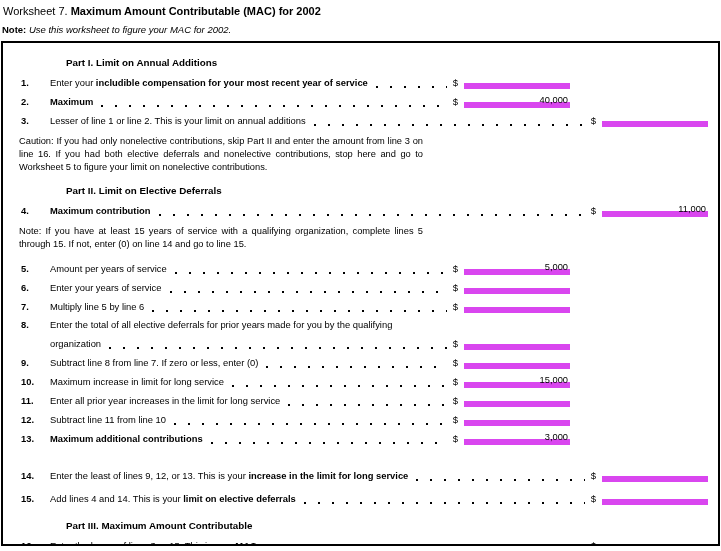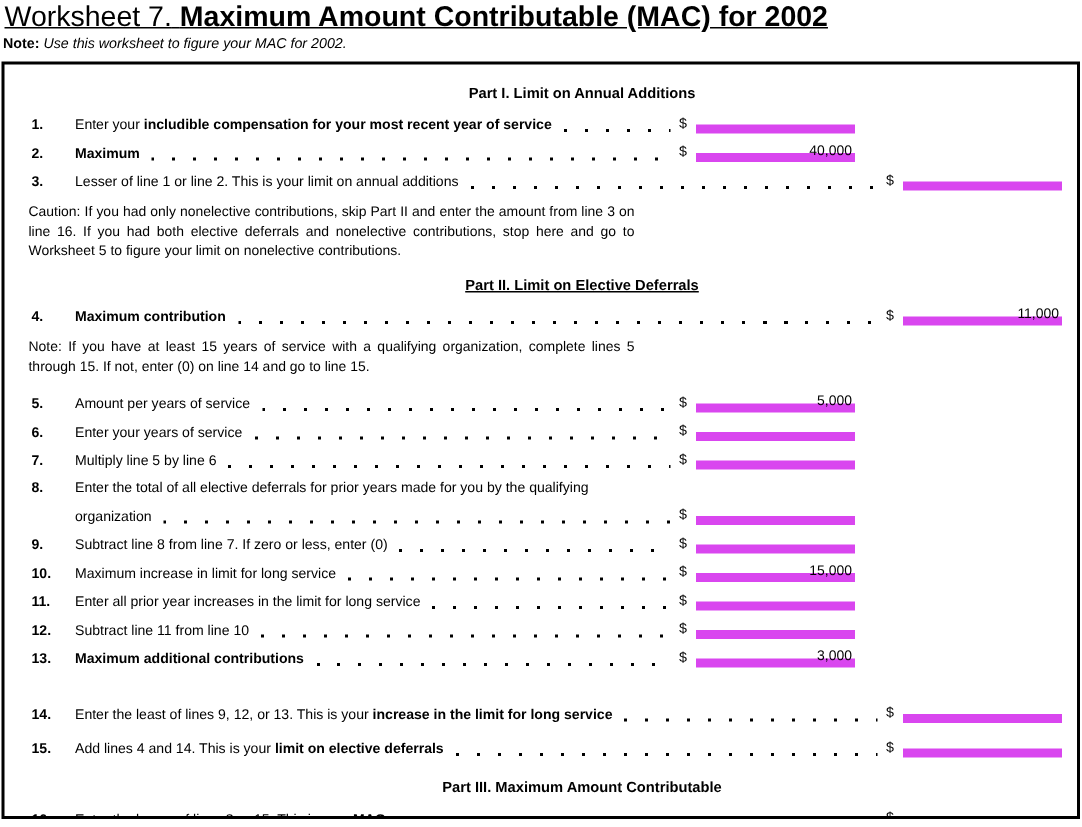--- a/index.html
+++ b/index.html
@@ -1,30 +1,30 @@
 <!DOCTYPE html>
 <html><head>
 <meta charset="utf-8">
 <style>
   html,body{margin:0;padding:0;}
   body{
     width:721px;height:551px;background:#ffffff;color:#000000;
     font-family:"Liberation Sans",sans-serif;position:relative;overflow:hidden;
   }
-  .title{padding:4px 0 0 3px;font-size:19px;line-height:15px;text-decoration:underline;}
+  .title{padding:4px 0 0 3px;font-size:11px;line-height:15px;}
   .title .main{font-weight:bold;}
   .topnote{padding:5px 0 0 2px;font-size:9.5px;line-height:11px;}
   .topnote .lab{font-weight:bold;}
   .topnote .txt{font-style:italic;}
   .box{
     margin:6px 1px 0 1px;border:2px solid #000;box-sizing:border-box;
     height:505px;padding:14px 8px 6px 16px;overflow:hidden;
   }
-  .part-header{font-weight:bold;font-size:9.8px;line-height:12px;margin:0 0 7px 47px;text-align:center;}
-  .part-header.p2{margin-top:0;text-decoration:underline;}
+  .part-header{font-weight:bold;font-size:9.8px;line-height:12px;margin:0 0 7px 47px;}
+  .part-header.p2{margin-top:0;}
   .part-header.p3{margin-top:15px;}
   .row{display:flex;align-items:flex-end;margin:0 0 6px 0;}
   .row.colA::after{content:"";width:140px;flex:0 0 auto;}
   .row.colB::after{content:"";width:2px;flex:0 0 auto;}
   .num{flex:0 0 31px;font-weight:bold;font-size:9.4px;line-height:12px;padding-left:2px;box-sizing:border-box;}
   .lbl{font-size:9.4px;line-height:12px;white-space:nowrap;}
   .lbl .b{font-weight:bold;}
   .dots{
     flex:1 1 auto;min-width:8px;height:2px;margin:0 6px 1px 8px;align-self:flex-end;
     background-image:repeating-linear-gradient(to right,#000 0 2px,transparent 2px 14px);

